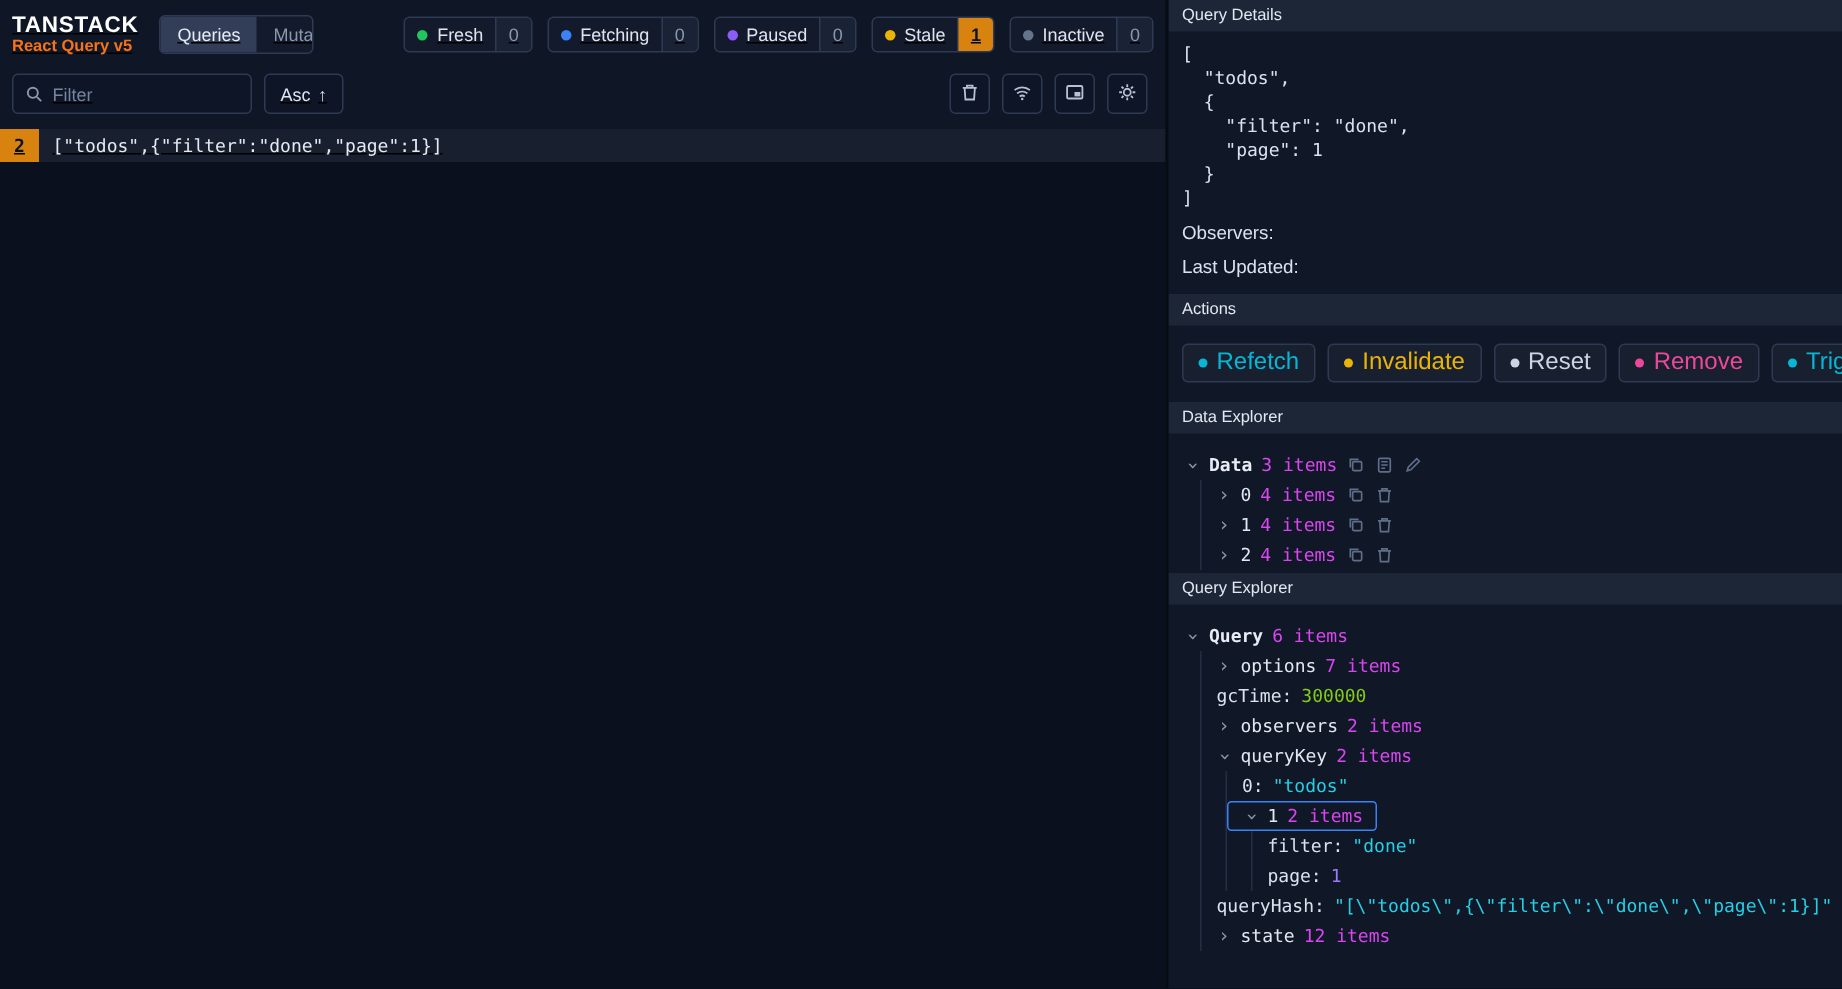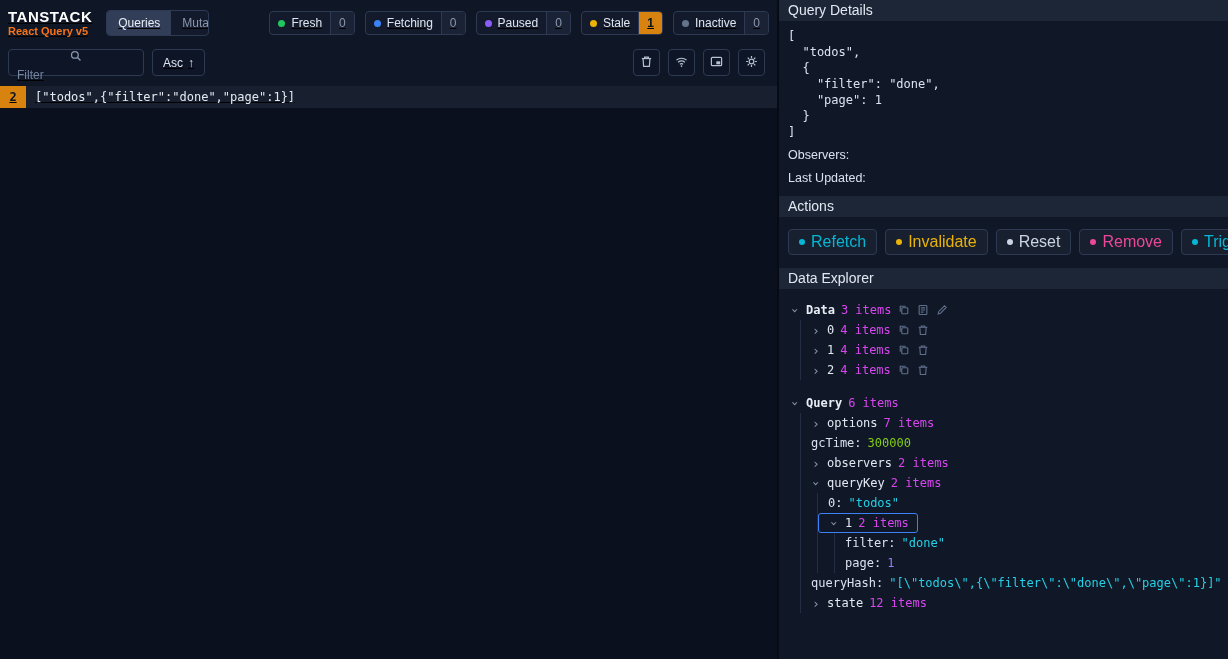--- a/index.html
+++ b/index.html
@@ -18,37 +18,37 @@
   .tab.active { background:#323e58; color:#e8edf5; }
   .badges { display:flex; gap:10px; margin-left:60px; }
   .badge { display:flex; align-items:center; border:1px solid #2e3a54; border-radius:4px; background:#121a2b; font-size:12px; height:24px; overflow:hidden; cursor:pointer; }
   .badge-main { display:flex; gap:6px; padding:0 8px; align-items:center; color:#dfe5ee; }
   .dot { width:7px; height:7px; border-radius:50%; background:#64748b; }
   .badge-count { display:flex; align-items:center; height:100%; padding:0 8px; background:#1a2336; border-left:1px solid #2e3a54; color:#8a97ad; }
   .badge-count.hot { background:#d8820f; color:#0b1320; font-weight:700; }
 
   .row2 { display:flex; align-items:center; gap:8px; margin-top:9px; height:27px; }
   .control { background:#0d1526; border:1px solid #2e3a54; border-radius:4px; height:27px; color:#dfe5ee; font-size:12px; }
-  .filter-box { display:flex; align-items:center; gap:6px; padding:0 8px; width:136px;flex-direction:column; }
+  .filter-box { display:flex; align-items:center; gap:6px; padding:0 8px; width:160px; }
   .filter-box input { background:transparent; border:none; outline:none; color:#dfe5ee; font-size:12px; width:100%; font-family:inherit; }
   .filter-box input::placeholder { color:#7585a0; }
   .select { width:133px; display:flex; align-items:center; justify-content:space-between; padding:0 9px; cursor:pointer; }
   .asc-btn { display:flex; align-items:center; gap:5px; padding:0 10px; cursor:pointer; font-family:inherit; }
   .spacer { flex:1; }
   .icon-btns { display:flex; gap:8px; margin-right:4px; }
   .icon-btn { width:27px; height:27px; display:flex; align-items:center; justify-content:center; color:#b6c1d3; cursor:pointer; }
   .muted-ic { color:#8a97ad; display:flex; }
 
   .query-list { flex:1; background:#0a101d; }
   .query-row { display:flex; align-items:center; height:22px; background:#18202f; font-family:"DejaVu Sans Mono", monospace; font-size:12px; color:#e4e9f2; cursor:pointer; }
   .obs-count { width:26px; height:22px; display:flex; align-items:center; justify-content:center; background:#d8820f; color:#0b1320; font-weight:700; margin-right:9px; flex:none; }
 
   
   .right { flex:1; background:#101828; border-left:2px solid #060b14; overflow:hidden; }
-  .section-header { background:#1d2637; color:#e2e8f2; font-size:14px; padding:4px 9px; line-height:13px; }
+  .section-header { background:#1d2637; color:#e2e8f2; font-size:11px; padding:4px 9px; line-height:13px; }
   .details-body { padding:7px 9px 10px; }
   .json-line { font-family:"DejaVu Sans Mono", monospace; font-size:12px; line-height:16px; color:#dbe2ef; white-space:pre; }
   .meta { font-size:12.5px; color:#dbe2ef; margin-top:8px; line-height:15px; }
   .actions-body { padding:12px 9px 13px; display:flex; gap:8px; overflow:hidden; white-space:nowrap; }
   .action-btn { display:flex; align-items:center; gap:6px; height:26px; padding:0 10px; background:#18202f; border:1px solid #2e3a54; border-radius:4px; font-size:16px; flex:none; cursor:pointer; font-family:inherit; color:#cbd5e1; }
   .action-dot { width:6px; height:6px; border-radius:50%; background:currentColor; flex:none; }
 
   .explorer-body { padding:11px 9px 2px; font-family:"DejaVu Sans Mono", monospace; font-size:12px; }
   .trow { display:flex; align-items:center; height:20px; gap:6px; white-space:nowrap; padding-left:10px; }
   .trow.root { padding-left:2px; }
@@ -298,20 +298,21 @@
               <svg width="12" height="12" viewBox="0 0 14 14" fill="none" stroke="currentColor" stroke-width="1.3">
                 <path d="M2 3.8h10"></path>
                 <path d="M5 3.8V2.3h4v1.5"></path>
                 <path d="M3.3 3.8l.6 8.4h6.2l.6-8.4"></path>
               </svg>
             </span>
         </div>
       </div>
     </div>
 
+    <div class="section-header">Query Explorer</div>
     <div class="explorer-body">
       <div class="trow root">
         <span class="chev open">›</span>
         <span class="tlabel">Query</span>
         <span class="titems">6 items</span>
       </div>
       <div class="tchildren">
         <div class="trow">
           <span class="chev">›</span>
           <span class="tlabel plain">options</span>

